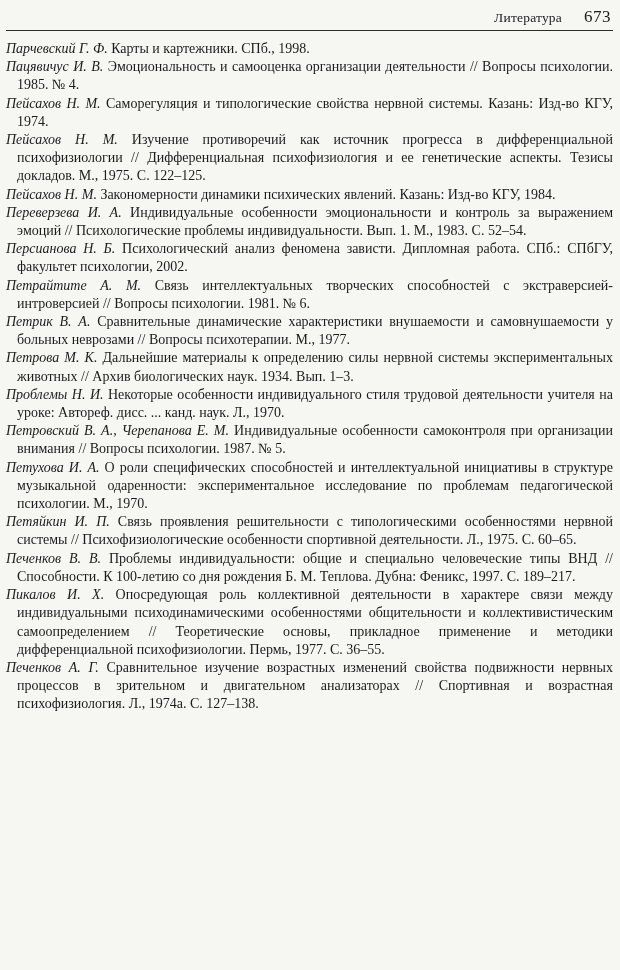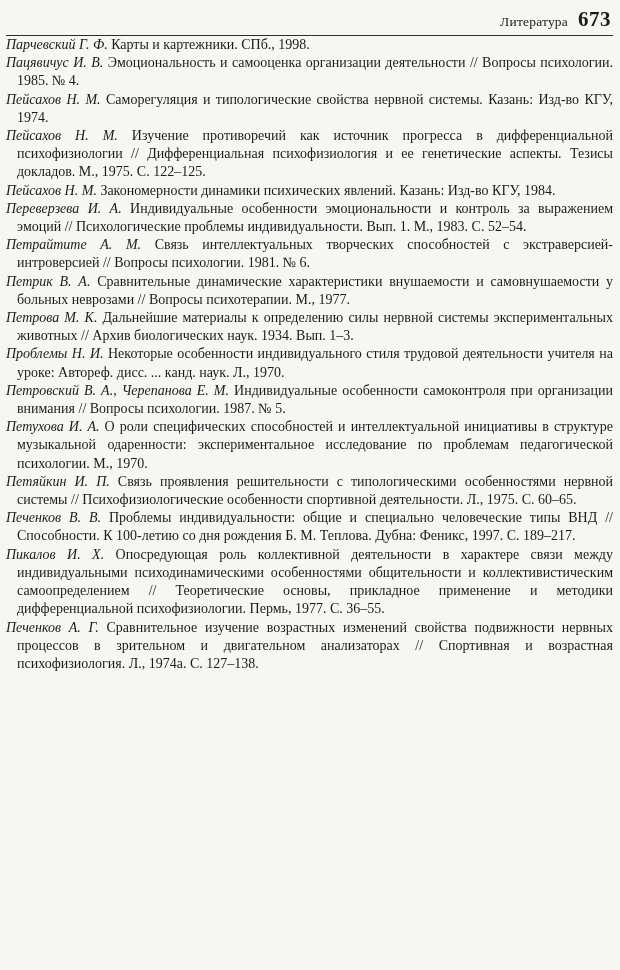--- a/index.html
+++ b/index.html
@@ -15,37 +15,38 @@
     box-sizing: border-box;
     width: 620px;
     height: 970px;
     padding: 7px 7px 0 6px;
     overflow: hidden;
   }
   .header {
     display: flex;
     justify-content: flex-end;
     align-items: baseline;
-    gap: 10px;
+    gap: 22px;
     padding-right: 2px;
   }
   .running-head {
     font-size: 13.5px;
     letter-spacing: 0.2px;
   }
   .page-number {
-    font-size: 21px;
-    font-weight: 700;
+    font-size: 17px;
+    font-weight: 400;
     letter-spacing: 0.5px;
   }
   .rule {
     border-bottom: 1.3px solid #2c2c2c;
     margin-top: 3px;
   }
   .entries {
+    margin-top: 9px;
     font-size: 14px;
     line-height: 18.2px;
     text-align: justify;
   }
   .entry {
     margin: 0;
     padding-left: 11px;
     text-indent: -11px;
   }
   .authors {
@@ -70,20 +71,21 @@
   <p class="entry"><span class="authors">Пейсахов Н. М.</span><span class="entry-text"> Саморегуляция и типологические свойства нервной системы. Казань: Изд-во КГУ, 1974.</span></p>
 
   <p class="entry"><span class="authors">Пейсахов Н. М.</span><span class="entry-text"> Изучение противоречий как источник прогресса в дифференциальной психофизиологии // Дифференциальная психофизиология и ее генетические аспекты. Тезисы докладов. М., 1975. С. 122–125.</span></p>
 
   <p class="entry"><span class="authors">Пейсахов Н. М.</span><span class="entry-text"> Закономерности динамики психических явлений. Казань: Изд-во КГУ, 1984.</span></p>
 
 
   <p class="entry"><span class="authors">Переверзева И. А.</span><span class="entry-text"> Индивидуальные особенности эмоциональности и контроль за выражением эмоций // Психологические проблемы индивидуальности. Вып. 1. М., 1983. С. 52–54.</span></p>
 
 
+  <p class="entry"><span class="authors">Персианова Н. Б.</span><span class="entry-text"> Психологический анализ феномена зависти. Дипломная работа. СПб.: СПбГУ, факультет психологии, 2002.</span></p>
 
   <p class="entry"><span class="authors">Петрайтите А. М.</span><span class="entry-text"> Связь интеллектуальных творческих способностей с экстраверсией-интроверсией // Вопросы психологии. 1981. № 6.</span></p>
 
   <p class="entry"><span class="authors">Петрик В. А.</span><span class="entry-text"> Сравнительные динамические характеристики внушаемости и самовнушаемости у больных неврозами // Вопросы психотерапии. М., 1977.</span></p>
 
 
   <p class="entry"><span class="authors">Петрова М. К.</span><span class="entry-text"> Дальнейшие материалы к определению силы нервной системы экспериментальных животных // Архив биологических наук. 1934. Вып. 1–3.</span></p>
 
   <p class="entry"><span class="authors">Проблемы Н. И.</span><span class="entry-text"> Некоторые особенности индивидуального стиля трудовой деятельности учителя на уроке: Автореф. дисс. ... канд. наук. Л., 1970.</span></p>
 

